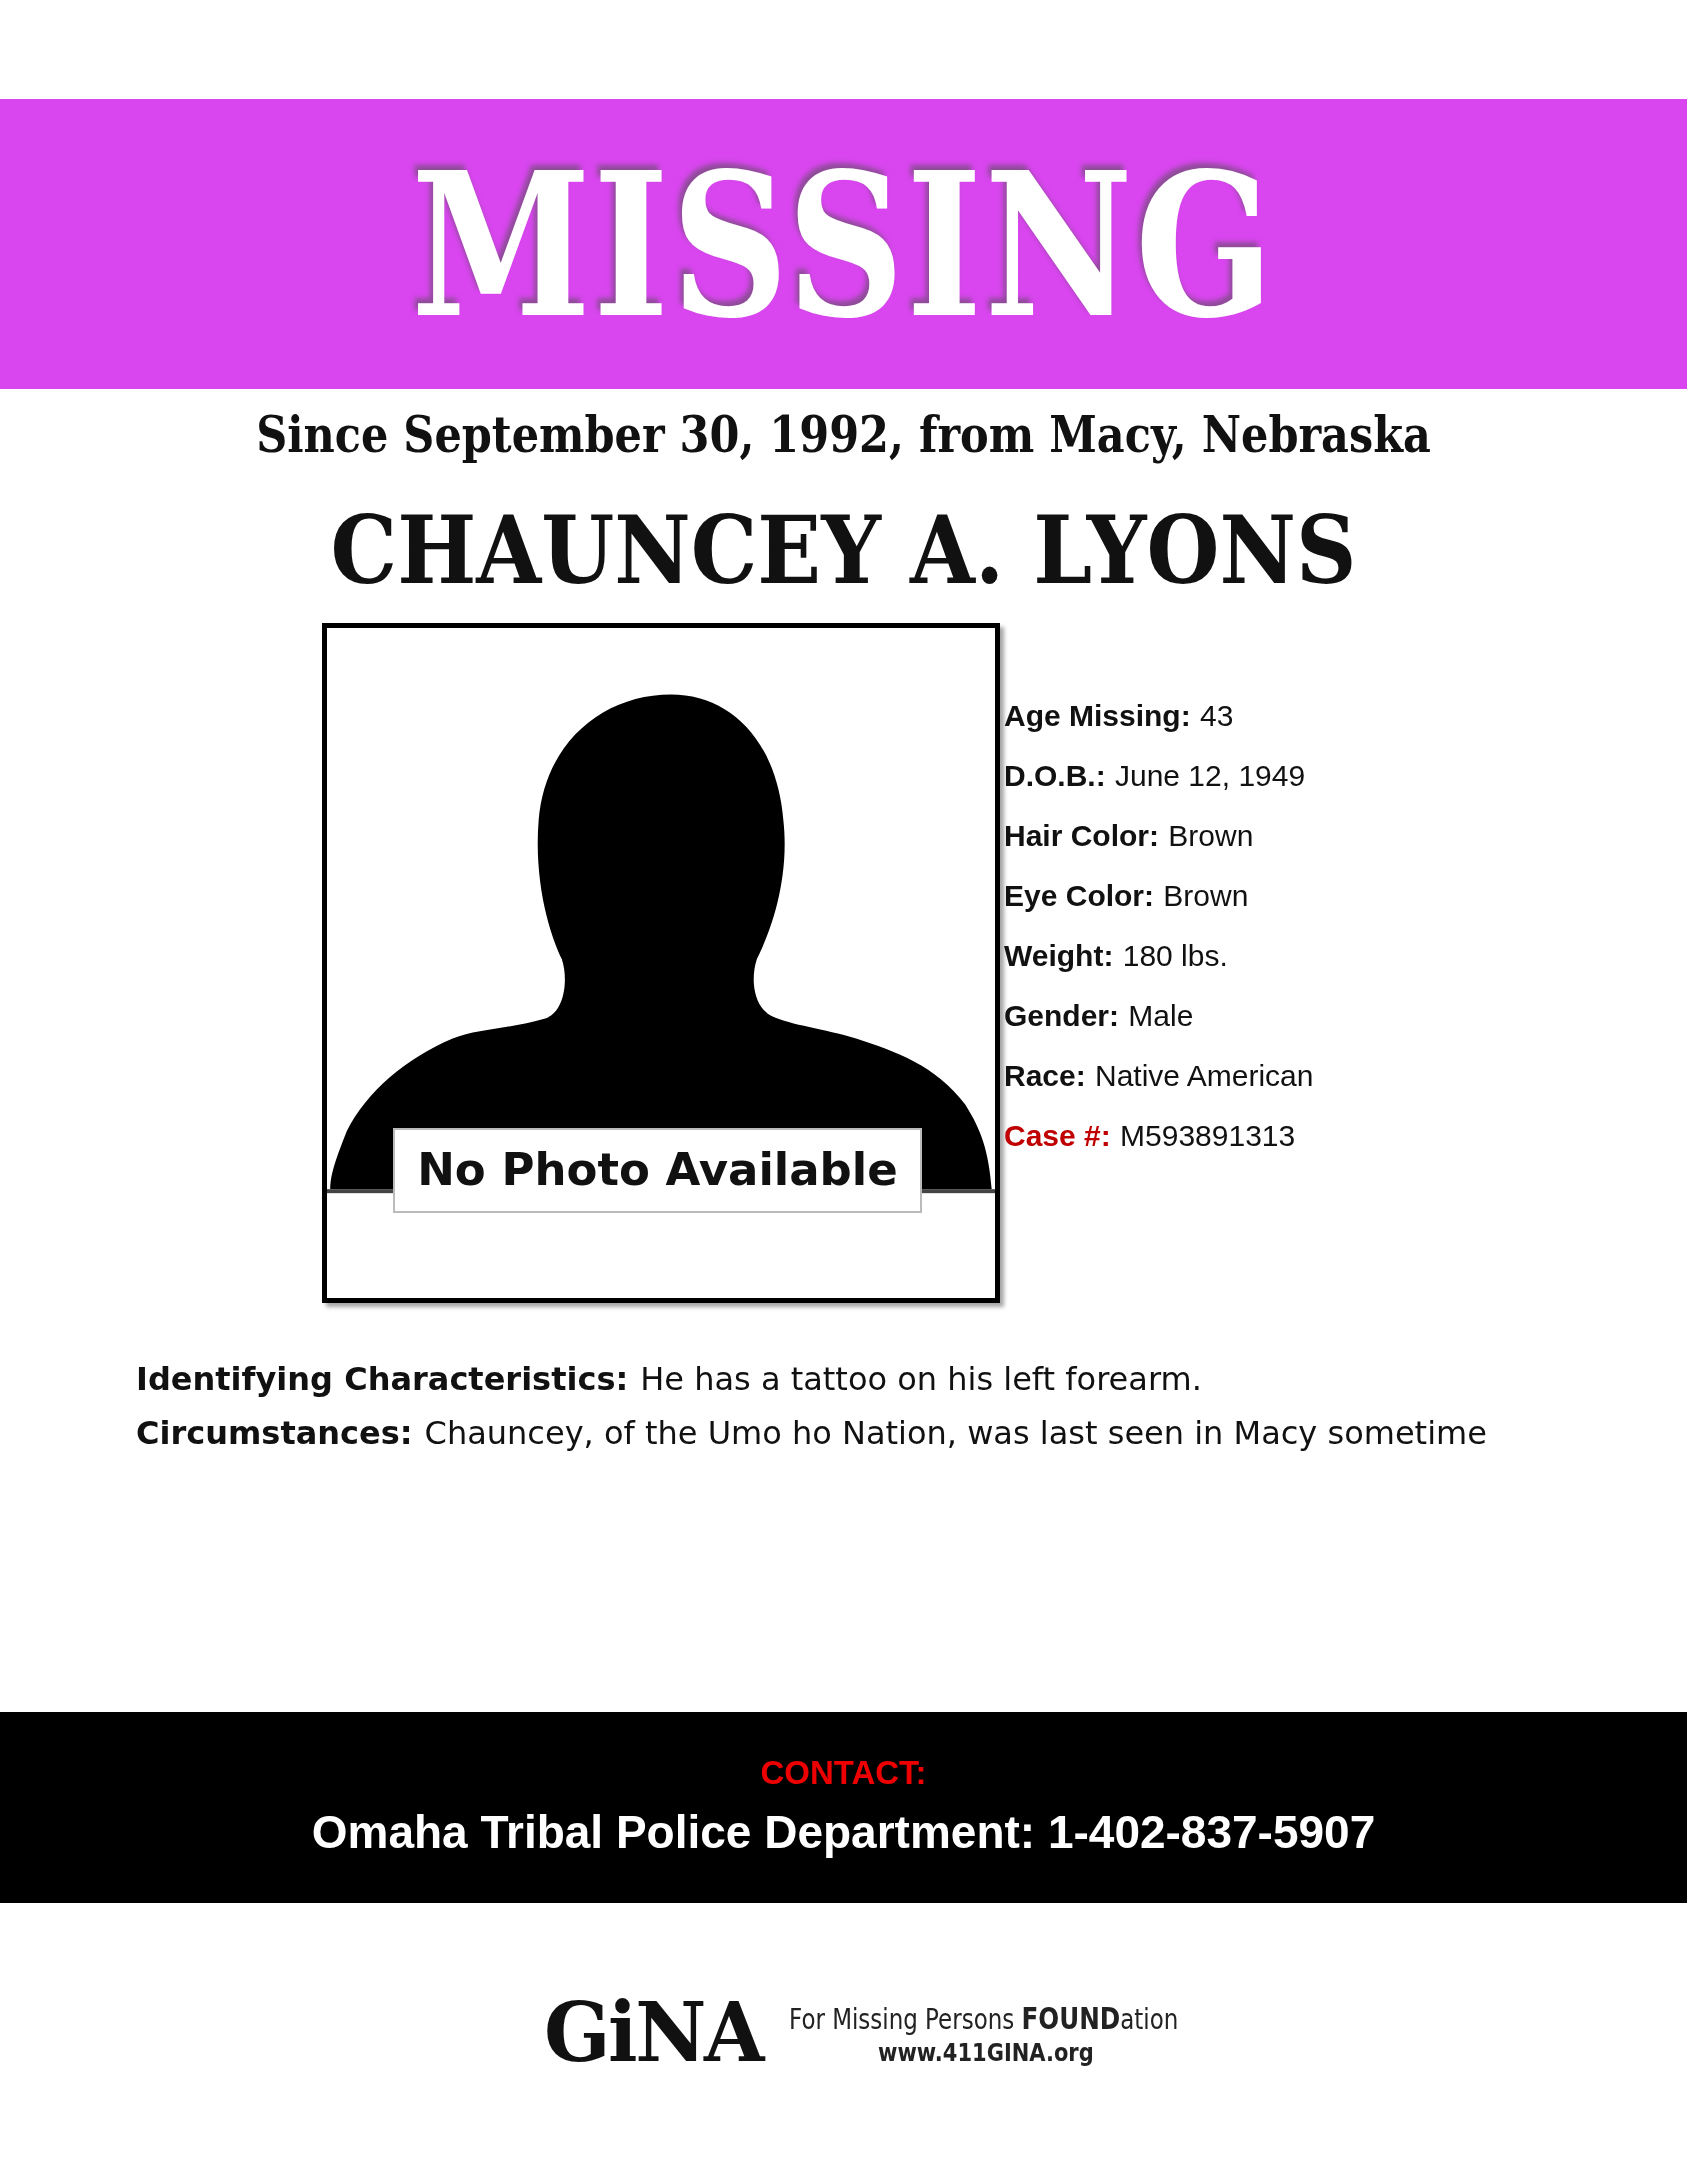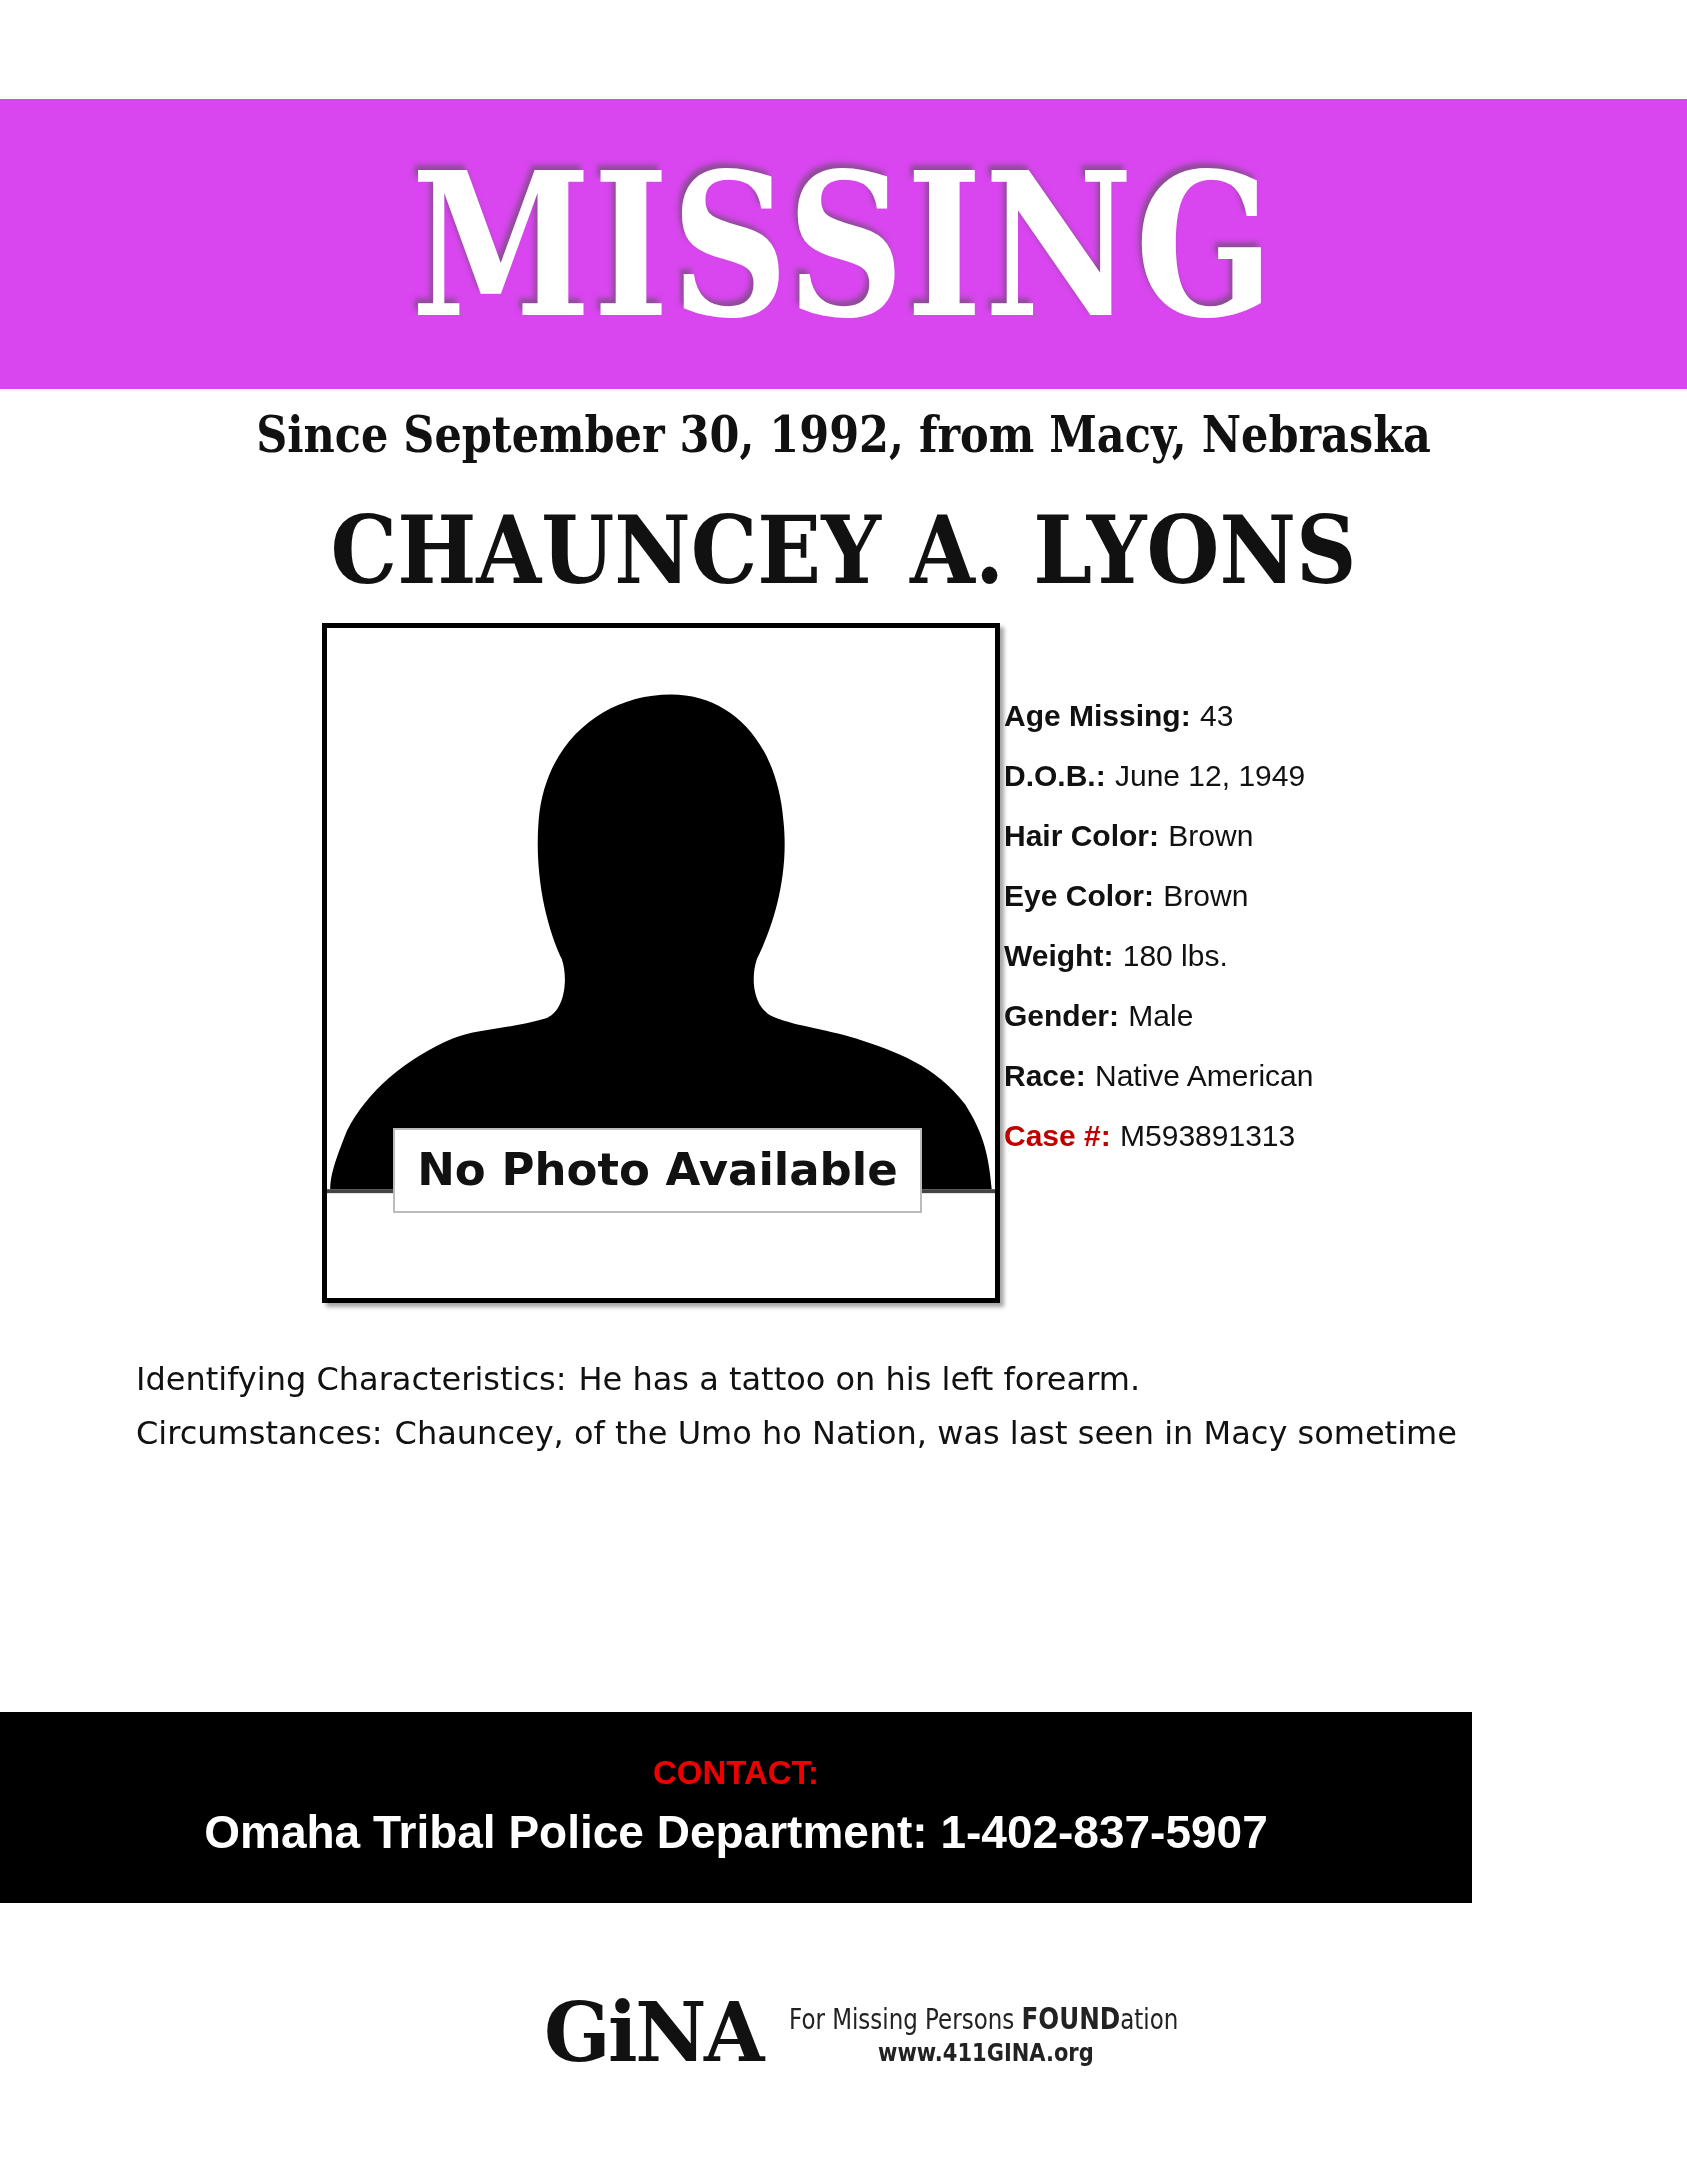--- a/index.html
+++ b/index.html
@@ -11,23 +11,23 @@
   .name { left:0; width:1687px; top:498px; text-align:center; font-family:"DejaVu Serif", serif; font-weight:bold; font-size:93px; line-height:106px; color:#111; transform:scaleX(0.9); }
   .photo { left:286px; top:623px; width:668px; height:670px; border:5.3px solid #000; background:#fff; box-shadow:4px 4px 4px rgba(0,0,0,0.35); overflow:hidden;margin-left:36px; }
   .photo svg { position:absolute; left:0; top:0; }
   .nophoto-label { position:absolute; left:66px; top:237px; width:529px; height:85px; background:#fff; border:2px solid #bbb; box-sizing:border-box; text-align:center; font-family:"DejaVu Sans", sans-serif; font-weight:bold; font-size:45px; line-height:79px; color:#111; }
   .fields { left:1004px; top:695px; width:595px; }
   .field { height:60px; font-size:30px; line-height:42px; color:#111; white-space:nowrap; }
   .field .lbl { font-weight:bold; }
   .field .lbl.red { color:#c00000; }
   .field .val { margin-left:9.3px; }
   .desc { left:136px; width:1429px; font-family:"DejaVu Sans", sans-serif; font-size:32px; line-height:42px; color:#111; transform-origin:left top; }
-  .desc .lbl { font-weight:normal; }
+  .desc .lbl { font-weight:bold; }
   .desc .val { margin-left:12px; }
-  .contact-band { left:0; top:1712px; width:1472px; height:191px; background:#000; }
+  .contact-band { left:0; top:1712px; width:1687px; height:191px; background:#000; }
   .contact-title { position:absolute; left:0; right:0; top:41px; text-align:center; font-weight:bold; font-size:33px; line-height:40px; color:#ee0000; }
   .contact-line { position:absolute; left:0; right:0; top:99px; text-align:center; font-weight:bold; font-size:46px; line-height:42px; color:#ffffff; }
   .logo { left:544px; top:1993px; width:635px; height:79px; }
   .logo-mark { position:absolute; left:0; top:0; font-family:"DejaVu Serif", serif; font-weight:bold; font-size:82px; line-height:79px; color:#111; letter-spacing:-2.6px; transform:scaleX(0.95); transform-origin:left top; }
   .logo-tag { position:absolute; left:245px; top:9.3px; font-family:"DejaVu Sans", sans-serif; font-size:28px; line-height:34px; color:#222; white-space:nowrap; transform:scaleX(0.82); transform-origin:left top; }
   .logo-tag b { font-weight:bold; font-size:30px; }
   .logo-url { position:absolute; left:334px; top:45px; font-family:"DejaVu Sans", sans-serif; font-weight:bold; font-size:25px; line-height:30px; color:#222; white-space:nowrap; transform:scaleX(0.84); transform-origin:left top; }
 </style>
 </head>
 <body>

